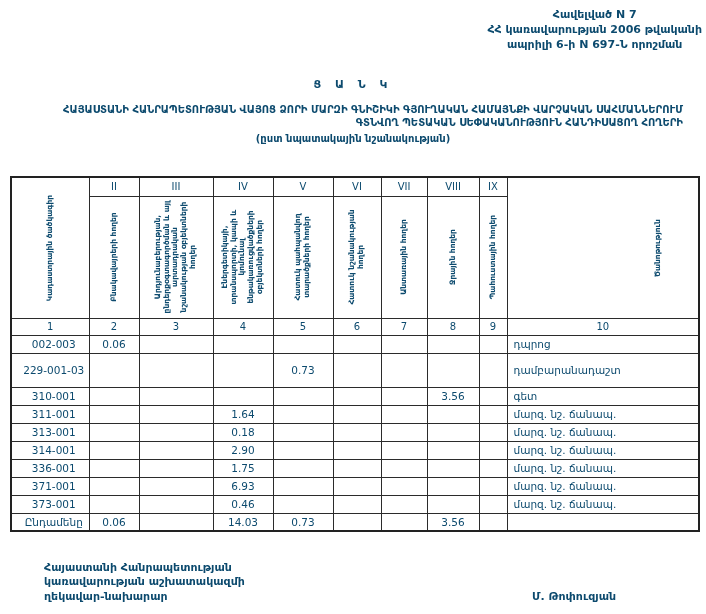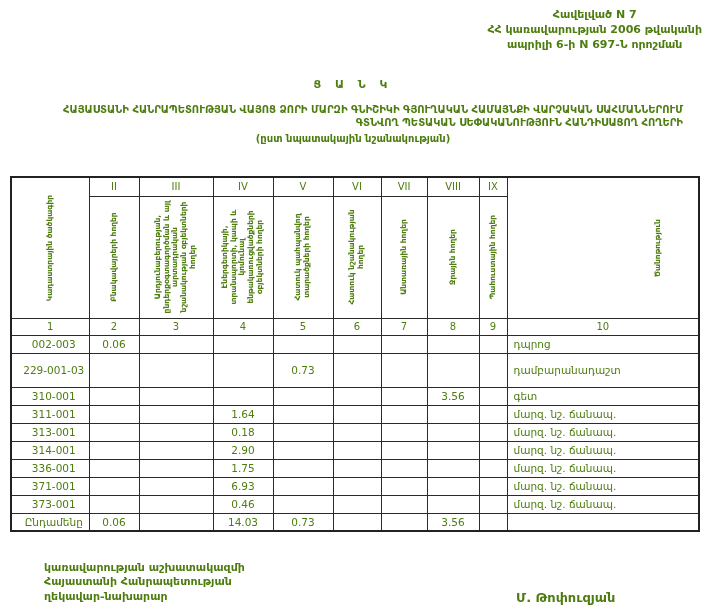--- a/index.html
+++ b/index.html
@@ -1,19 +1,19 @@
 <!DOCTYPE html>
 <html><head>
 <meta charset="utf-8">
 <style>
   * { margin:0; padding:0; box-sizing:border-box; }
   html,body { background:#e8e8e8; }
   .page {
     position:relative; width:706px; height:614px; background:#ffffff;
-    font-family:"DejaVu Sans", sans-serif; color:#4d7c0f; overflow:hidden;
+    font-family:"DejaVu Sans", sans-serif; color:#0c4a6e; overflow:hidden;
     margin:0 auto;
   }
   
   .appendix {
     position:absolute; top:8px; right:4px; text-align:center;
     font-weight:bold; font-size:11px; line-height:1.35; white-space:nowrap;
   }
   
   .list-word {
     position:absolute; top:78px; left:0; width:100%; text-align:center;
@@ -50,21 +50,21 @@
   tbody td { height:18px; font-size:10.5px; vertical-align:middle; }
   tbody tr.tall-row td { height:34px; }
   td.code { padding-left:7px; text-align:center; word-wrap:break-word; }
   td.num  { text-align:center; }
   td.note { padding-left:6px; text-align:left; font-size:10.5px; }
   
   .footer-left {
     position:absolute; left:44px; top:561px; font-weight:bold; font-size:11px; line-height:1.3;
   }
   .signature {
-    position:absolute; left:516px; top:590px; font-weight:bold; font-size:13px;
+    position:absolute; left:532px; top:590px; font-weight:bold; font-size:11px;
   }
 </style>
 </head>
 <body>
 
 <div class="page">
 
   <div class="appendix">
     <div>Հավելված N 7</div>
     <div>ՀՀ կառավարության 2006 թվականի</div>
@@ -282,19 +282,19 @@
         <td class="num"></td>
         <td class="num"></td>
         <td class="num">3.56</td>
         <td class="num"></td>
         <td class="note"></td>
       </tr>
     </tbody>
   </table>
 
   <div class="footer-left">
+    <div>Հայաստանի Հանրապետության</div>
     <div>կառավարության աշխատակազմի</div>
-    <div>Հայաստանի Հանրապետության</div>
     <div>ղեկավար-նախարար</div>
   </div>
   <div class="signature">Մ. Թոփուզյան</div>
 
 </div>
 
 </body></html>

